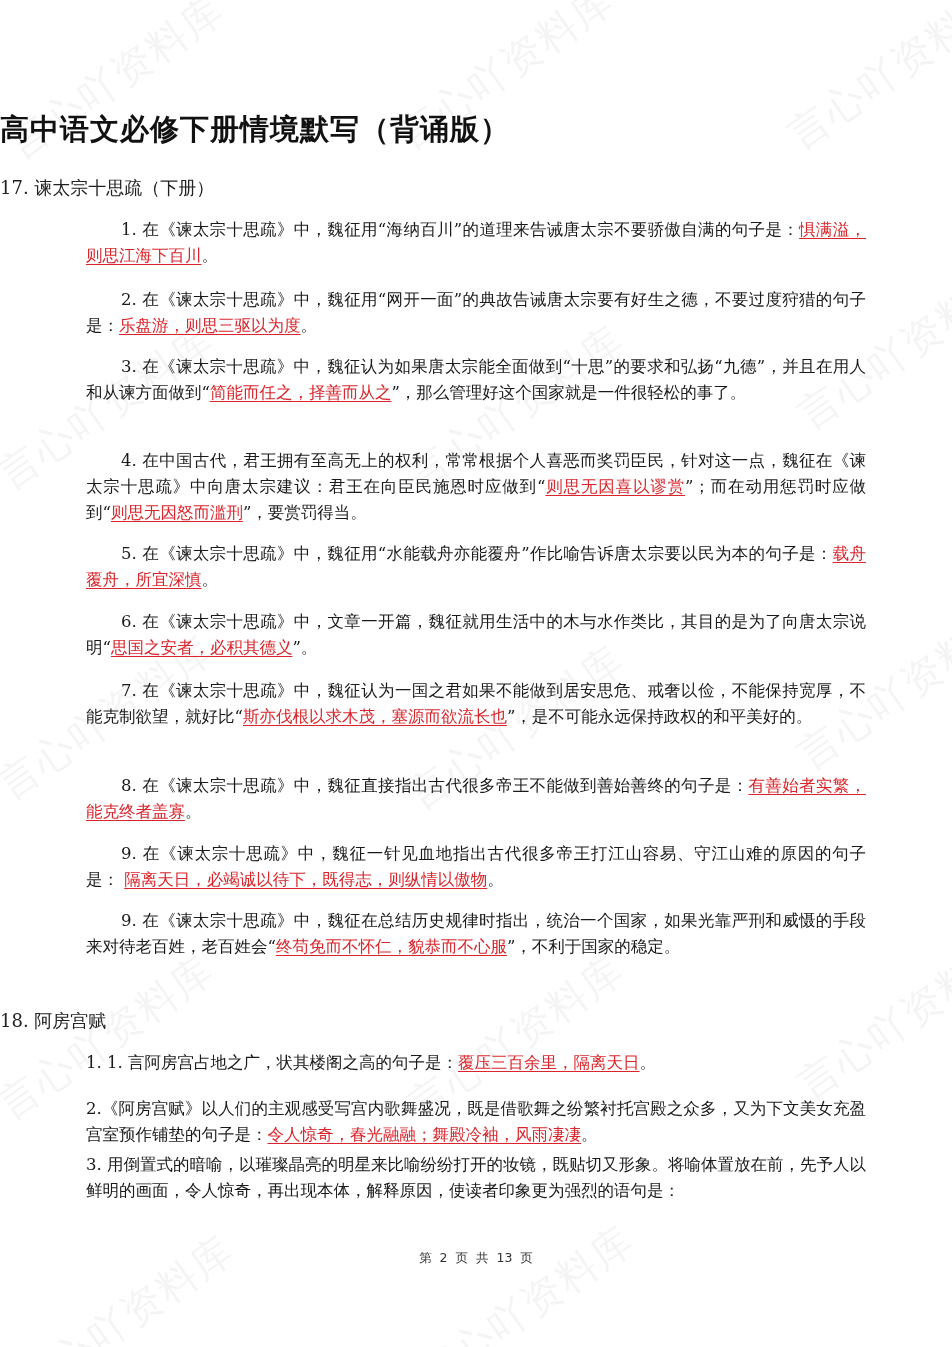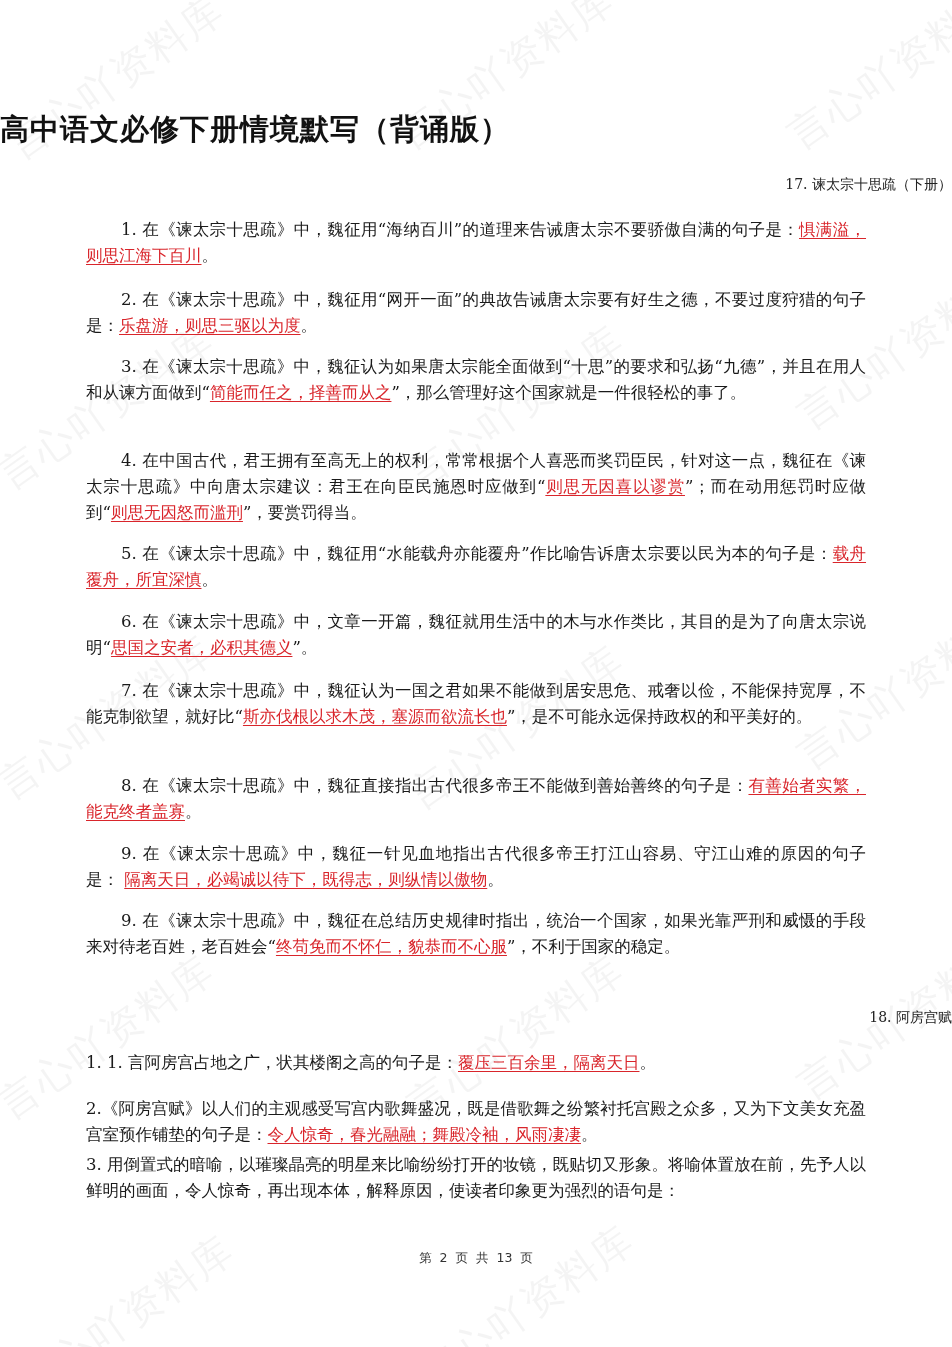--- a/index.html
+++ b/index.html
@@ -46,22 +46,22 @@
       font-family: "DejaVu Sans", sans-serif;
       font-weight: bold;
       font-size: 29px;
       letter-spacing: 1px;
       color: #111;
     }
     .section-title {
       position: absolute;
       left: 0;
       width: 952px;
-      text-align: right;
-      font-size: 14px;
+      text-align: left;
+      font-size: 18px;
       color: #222;
     }
     .item {
       position: absolute;
       left: 86px;
       width: 780px;
       font-size: 16.5px;
       line-height: 26px;
       color: #1a1a1a;
       text-align: justify;

